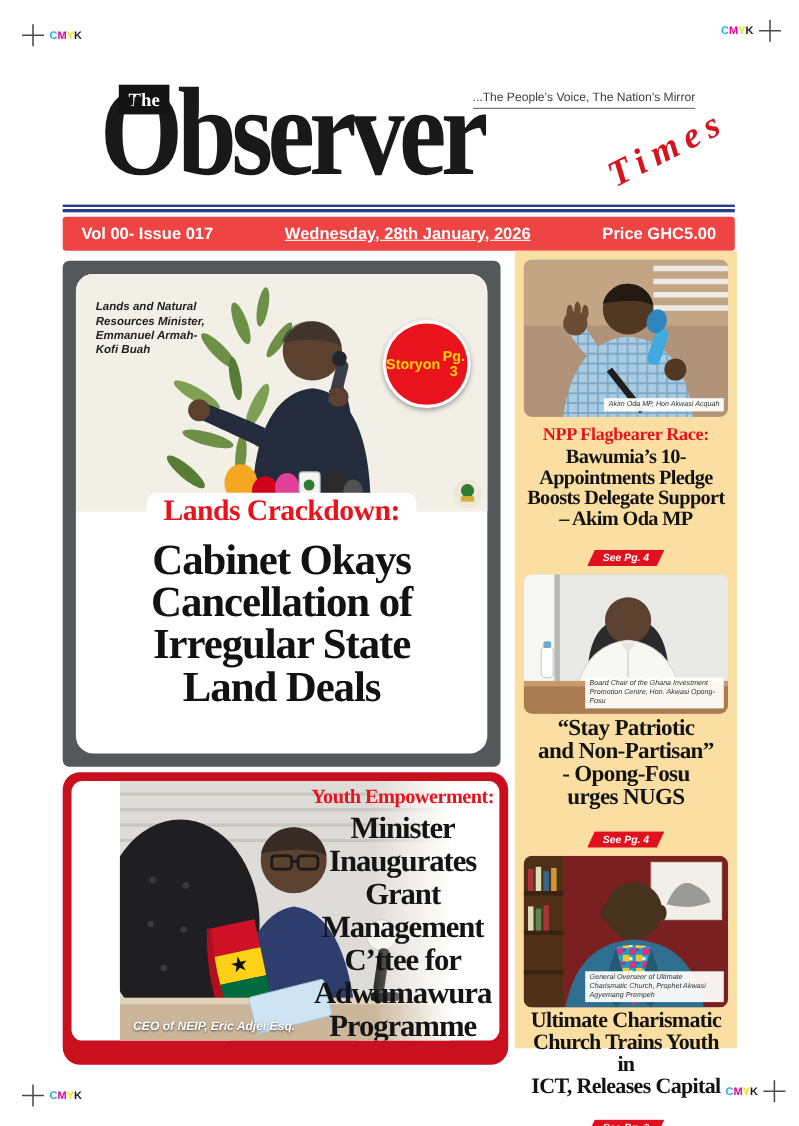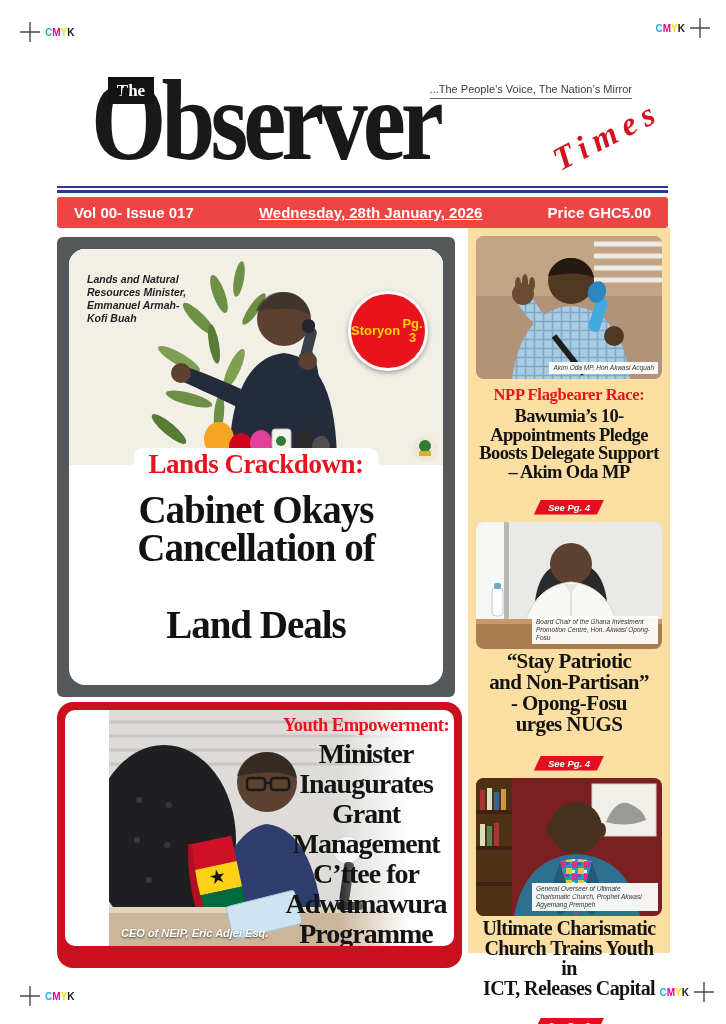--- a/index.html
+++ b/index.html
@@ -203,21 +203,21 @@
         <div class="lead-caption"><span>Lands and Natural</span><br><span>Resources Minister,</span><br><span>Emmanuel Armah-</span><br><span>Kofi Buah</span></div>
         <div class="story-circle">
             <span>Story</span>
             <br>
             <span>on</span>
             <br>
             <span>Pg. 3</span>
           </div>
       </div>
       <div class="kicker-banner">Lands Crackdown:</div>
-      <h1 class="lead-headline"><span>Cabinet Okays</span><br><span>Cancellation of</span><br><br><span>Land Deals</span></h1>
+      <h1 class="lead-headline"><span>Cabinet Okays</span><br><span>Cancellation of</span><br><span>Irregular State</span><br><span>Land Deals</span></h1>
     </div>
   </section>
 
   <section class="second">
     <div class="second-card">
       <div class="second-photo">
         <svg width="300" height="236" viewBox="0 0 300 236">
           <rect width="300" height="236" fill="#DEDCD8"></rect>
           <g stroke="#C9C7C2" stroke-width="3">
             <path d="M0 12 H300 M0 26 H300 M0 40 H300 M0 54 H300"></path>

